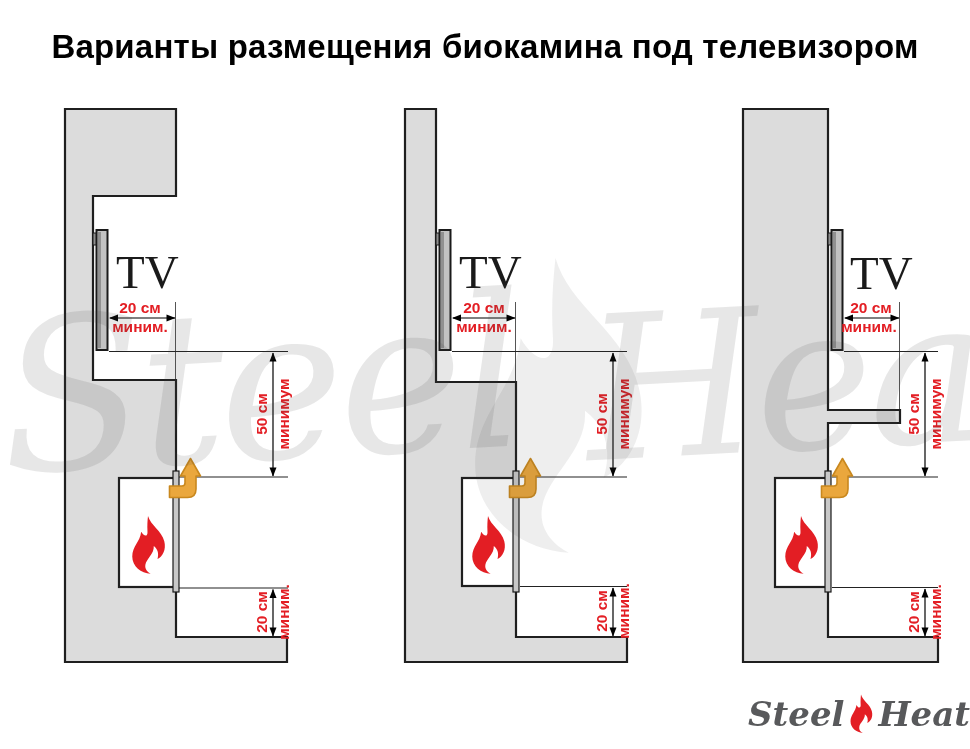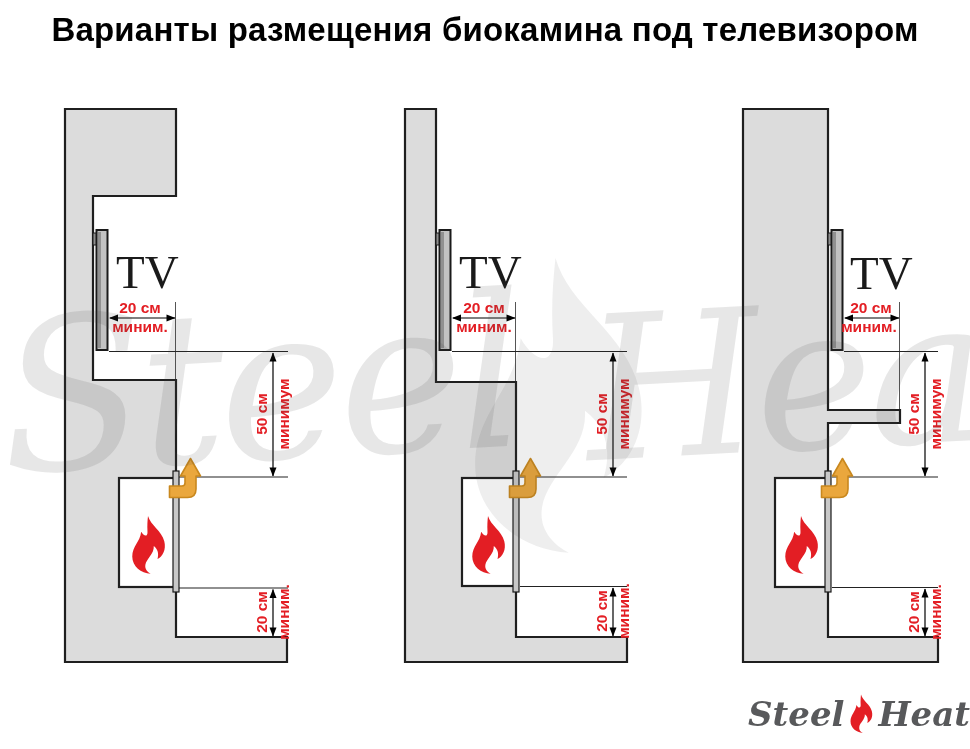--- a/index.html
+++ b/index.html
@@ -1,18 +1,18 @@
 <!DOCTYPE html>
 <html><head>
 <meta charset="utf-8">
 <style>
   html,body{margin:0;padding:0;background:#fff;}
   .page{position:relative;width:970px;height:749px;background:#ffffff;overflow:hidden;
         font-family:"Liberation Sans",sans-serif;}
-  .title{position:absolute;left:0;top:11px;width:970px;text-align:center;
+  .title{position:absolute;left:0;top:28px;width:970px;text-align:center;
          font-size:33px;font-weight:700;color:#000;letter-spacing:.2px;margin:0;}
   .canvas{position:absolute;left:0;top:0;}
   
   .watermark{position:absolute;left:0;top:0;width:970px;height:749px;pointer-events:none;}
   .wm-word{position:absolute;font-family:"DejaVu Serif",serif;font-style:italic;
            color:rgba(70,70,70,0.13);white-space:nowrap;}
   .wm-steel{left:0px;top:262px;font-size:212px;transform:rotate(-3deg);letter-spacing:-6px;}
   .wm-heat{left:585px;top:262px;font-size:200px;transform:rotate(-3deg);letter-spacing:-5px;}
   .wm-flame{position:absolute;left:438px;top:258px;}
   

